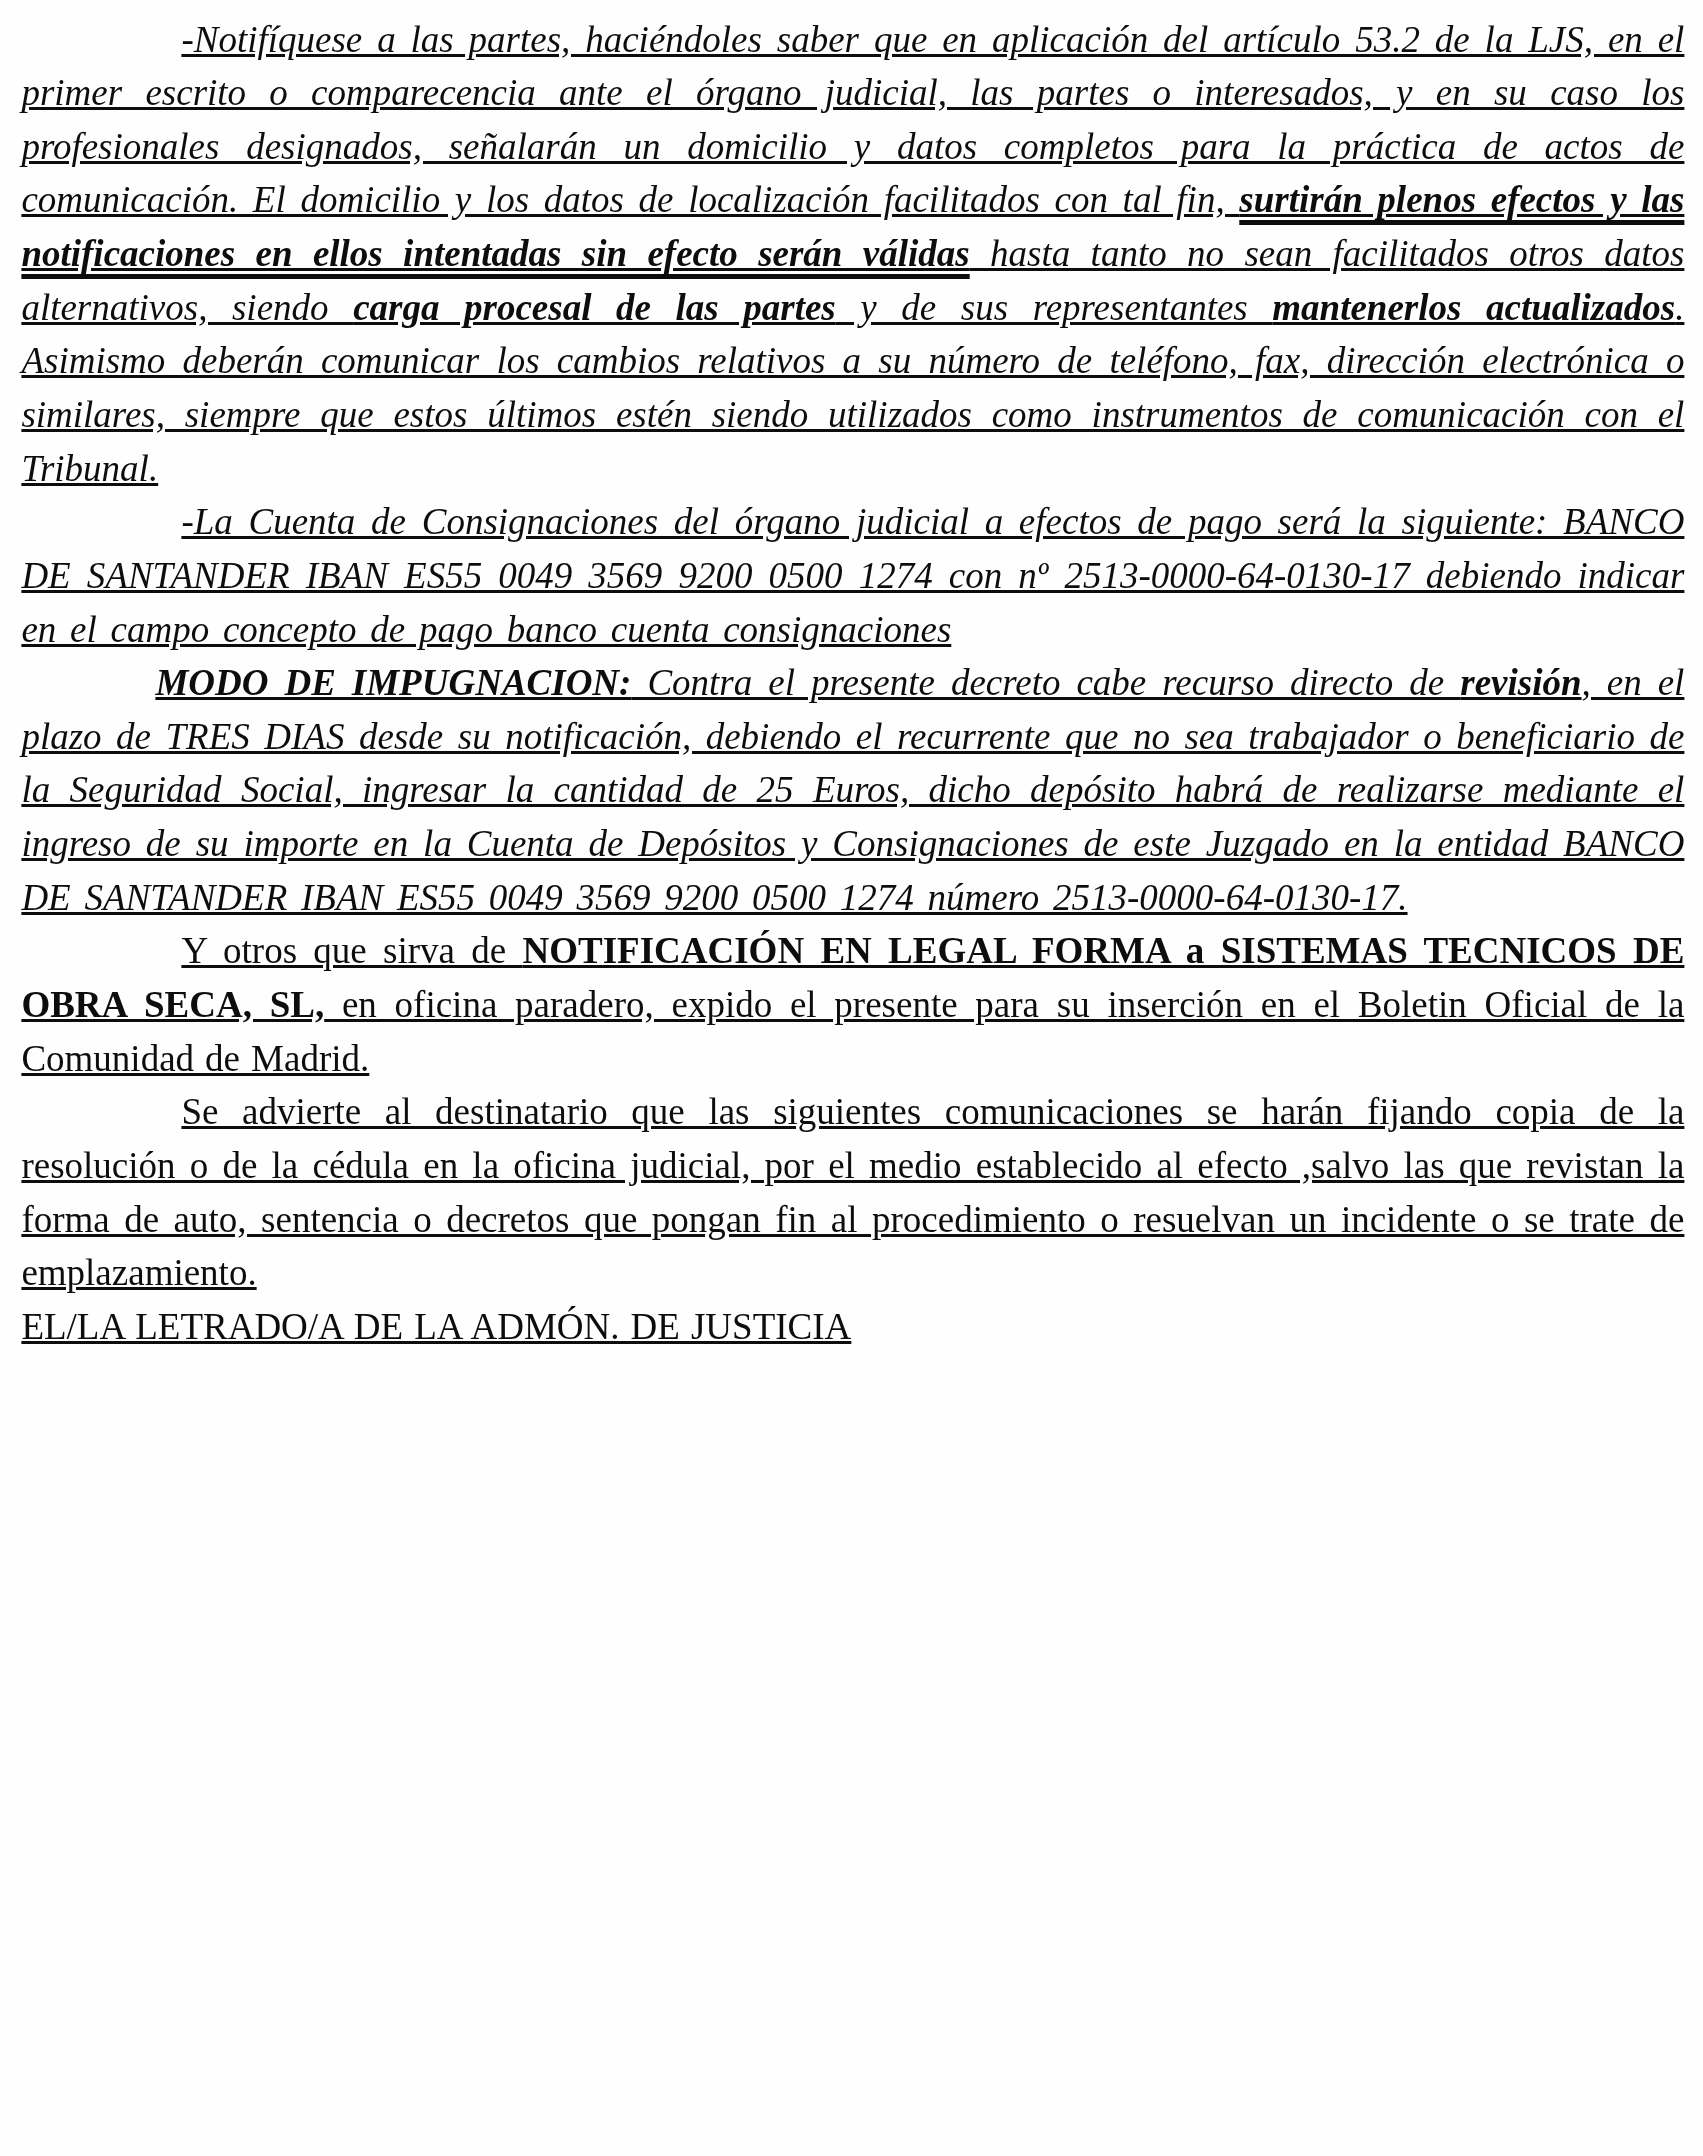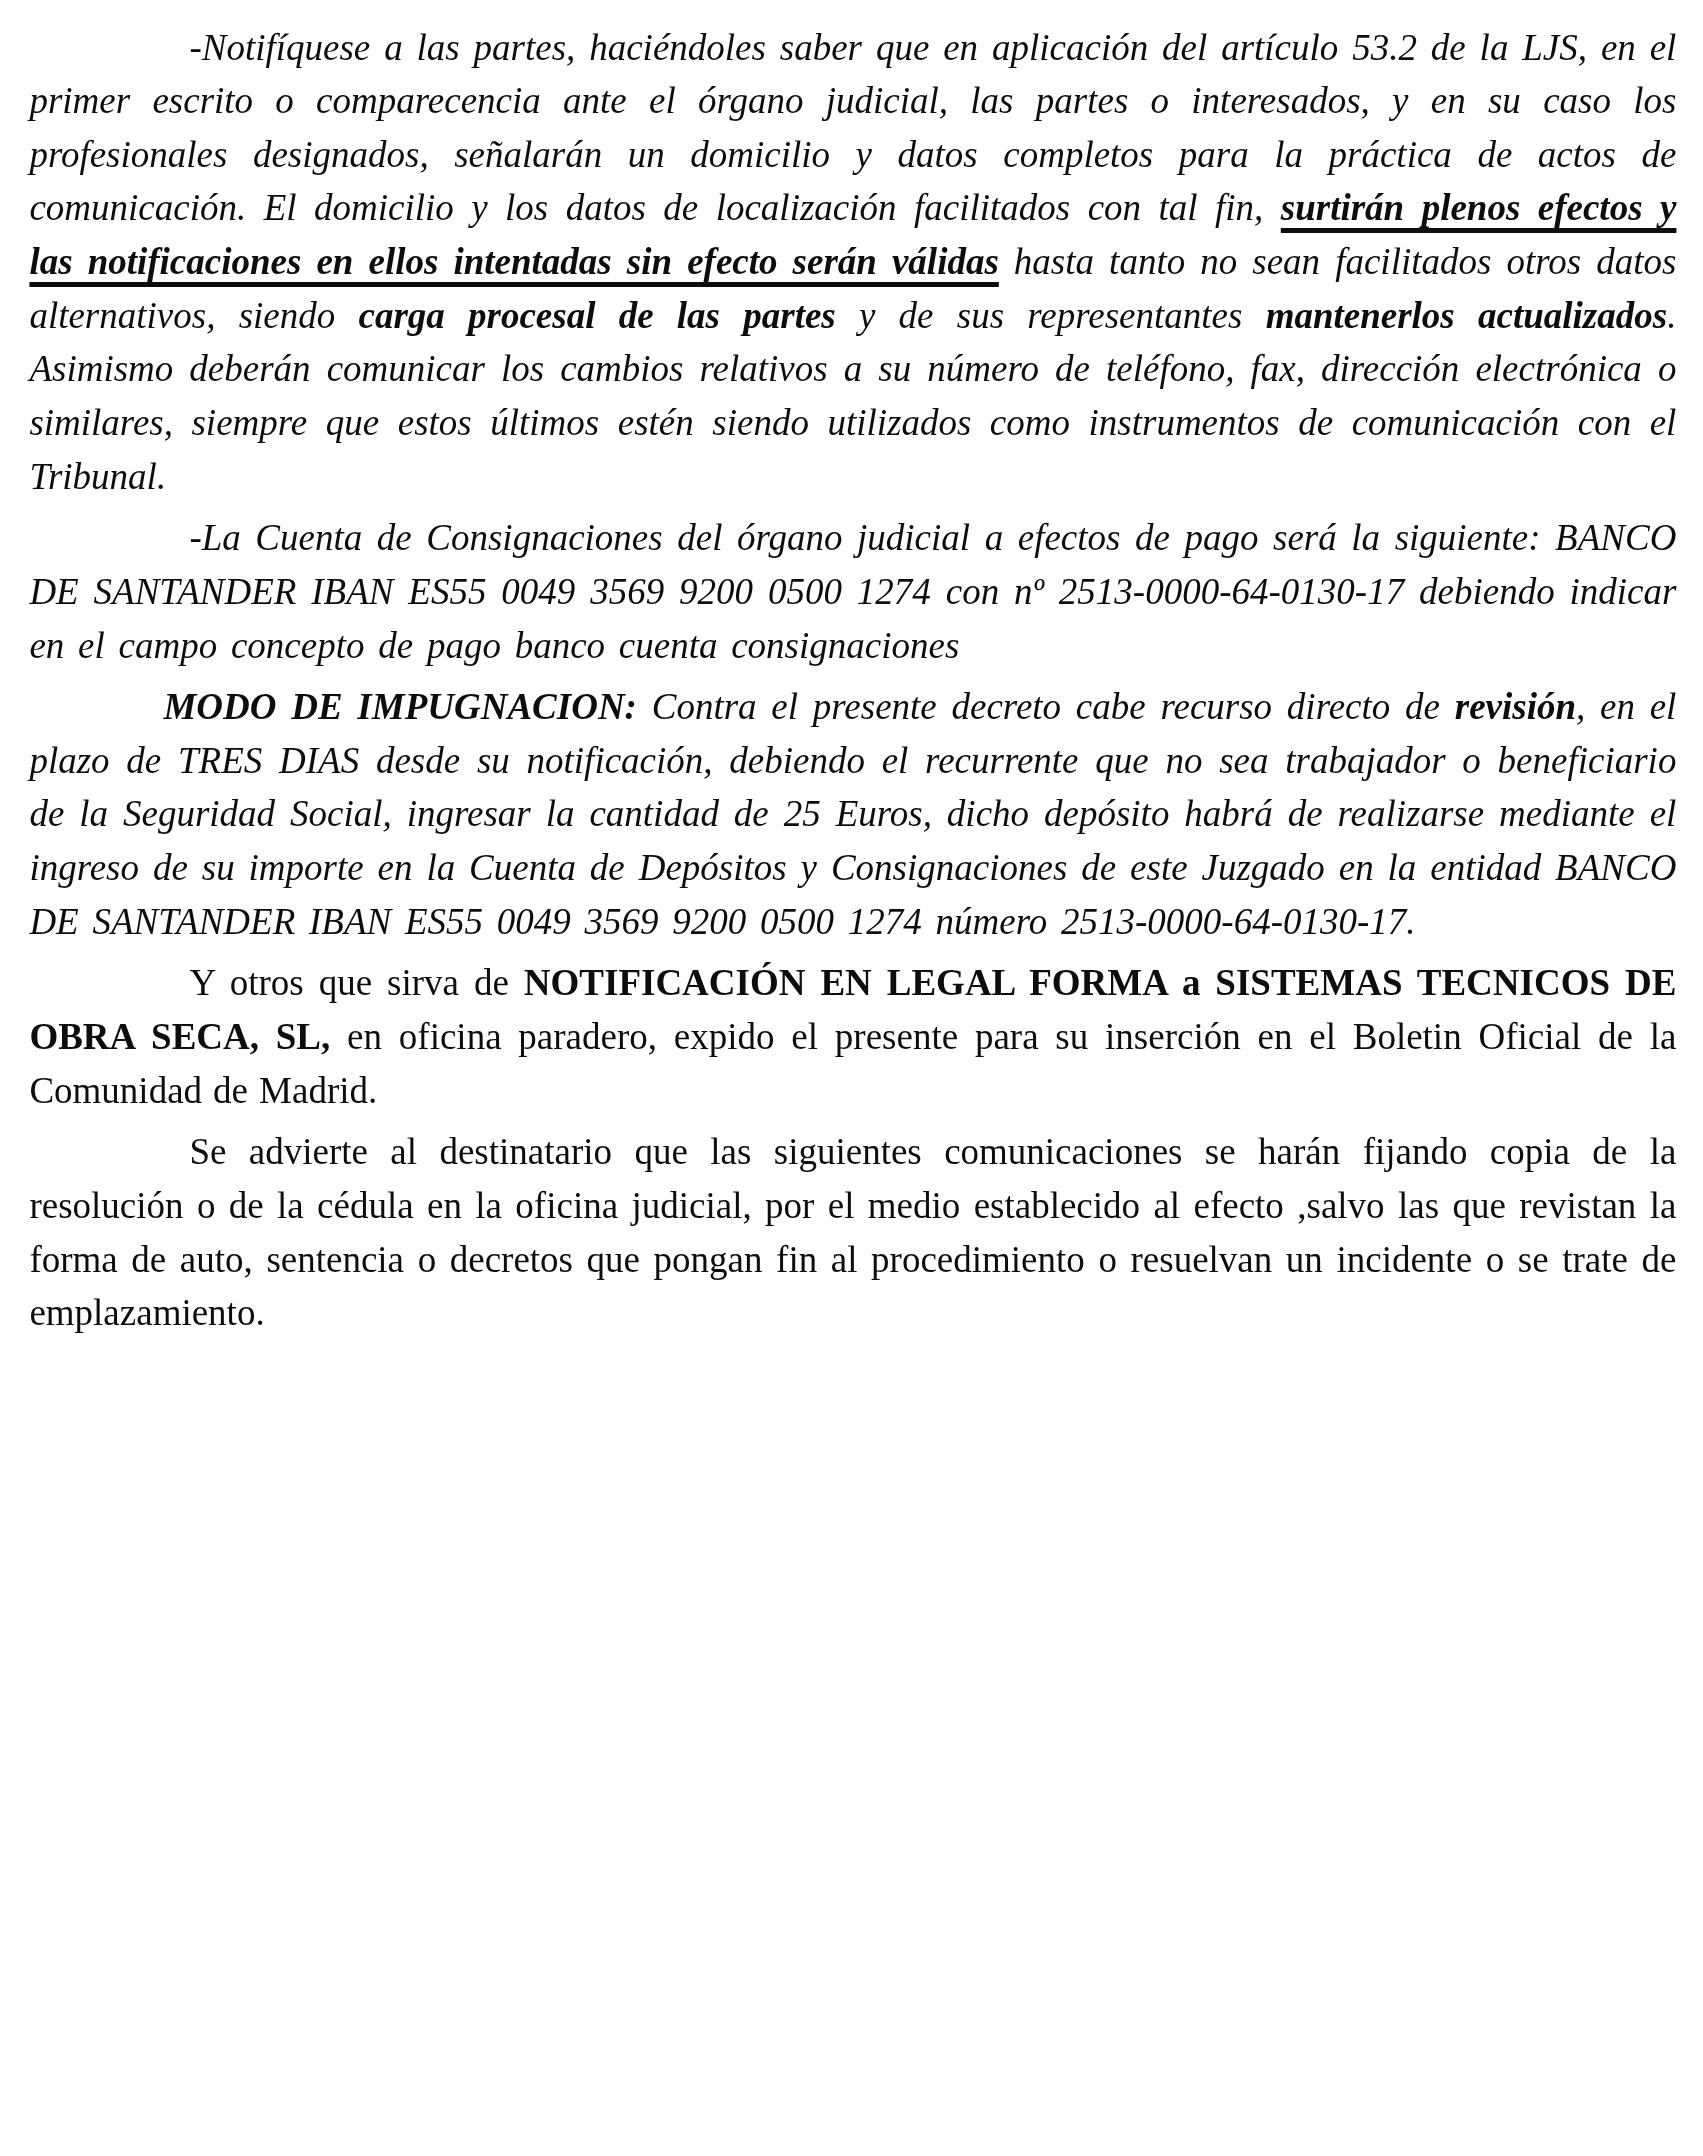--- a/index.html
+++ b/index.html
@@ -9,24 +9,25 @@
     height: 2156px;
     background: #fefefe;
     overflow: hidden;
   }
   .doc {
     padding: 12.5px 19.6px 0 21.4px;
     font-family: "Liberation Serif", "DejaVu Serif", serif;
     color: #0d0d0d;
   }
   .doc p {
-    margin: 8px;
+    margin: 0;
     font-size: 37px;
     line-height: 1.45;
     text-align: justify;
+    text-decoration: underline;
   }
   .it  { font-style: italic; word-spacing: 4.5px; }
   .up  { font-style: normal; word-spacing: 1.8px; }
   .ind    { text-indent: 160px; }
   .ind-sm { text-indent: 134px; }
   .b  { font-weight: bold; }
   .bu {
     font-weight: bold;
     text-decoration: underline;
     text-decoration-thickness: 4.5px;
@@ -58,16 +59,17 @@
 
 
     <p class="it ind-sm m4"><span class="b">MODO DE IMPUGNACION:</span><span> Contra el presente decreto cabe recurso directo de </span><span class="b">revisión</span><span>, en el plazo de TRES DIAS desde su notificación, debiendo el recurrente que no sea trabajador o beneficiario de la Seguridad Social, ingresar la cantidad de  25 Euros, dicho depósito habrá de realizarse mediante el ingreso de su importe en la Cuenta de Depósitos y Consignaciones de este Juzgado en la entidad BANCO DE SANTANDER IBAN ES55 0049 3569 9200 0500 1274 número 2513-0000-64-0130-17.</span></p>
 
 
     <p class="up ind m6"><span>Y otros que sirva de </span><span class="b">NOTIFICACIÓN EN LEGAL FORMA  a SISTEMAS TECNICOS DE OBRA SECA, SL,</span><span> en oficina paradero, expido el presente para su inserción en el Boletin Oficial de la Comunidad de Madrid.</span></p>
 
     <p class="up ind m7"><span>Se advierte al destinatario que las siguientes comunicaciones se harán fijando copia de la resolución o de la cédula en la oficina judicial, por el medio establecido al efecto ,salvo las que revistan la forma de auto, sentencia o decretos que pongan fin al procedimiento o resuelvan un incidente o se trate de emplazamiento.</span></p>
 
 
+    <p class="up center"><span>EL/LA LETRADO/A DE LA ADMÓN. DE JUSTICIA</span></p>
 
   </div>
 </div>
 
 
 </body></html>

